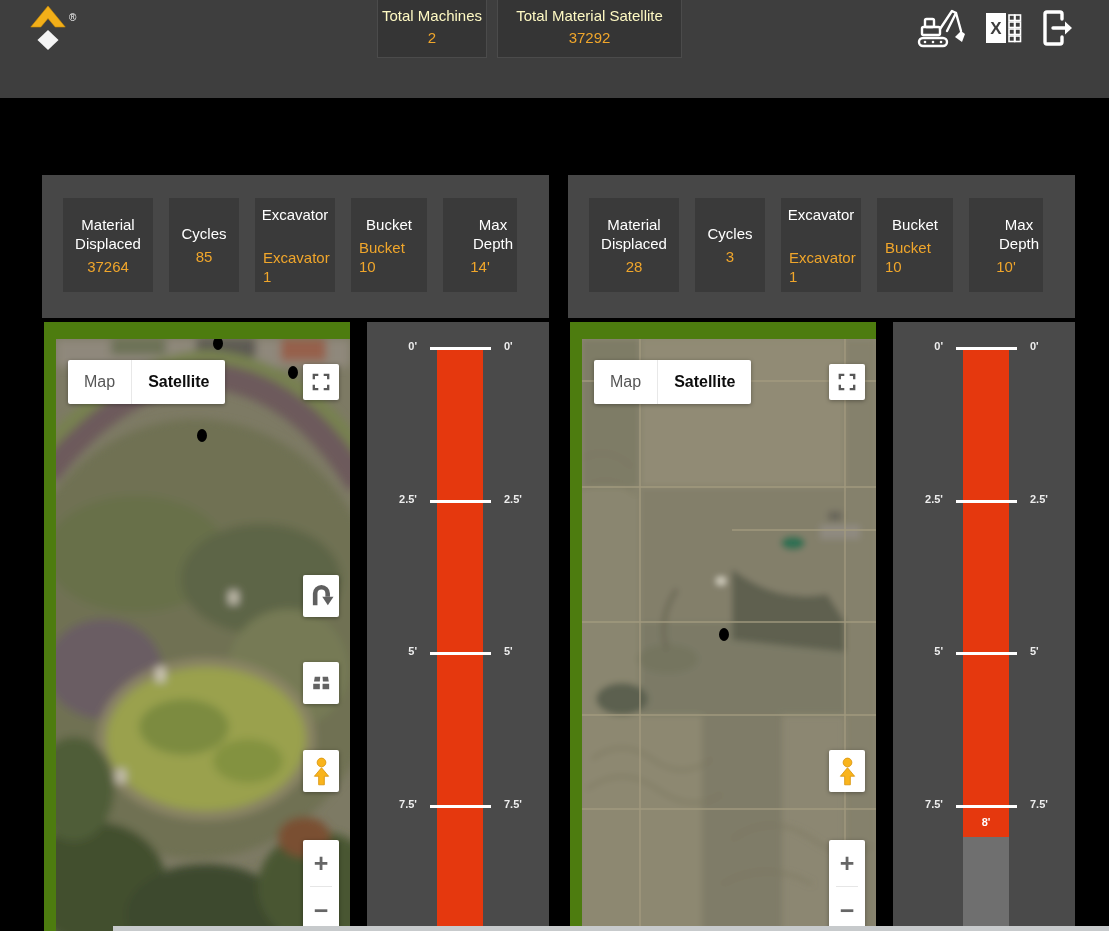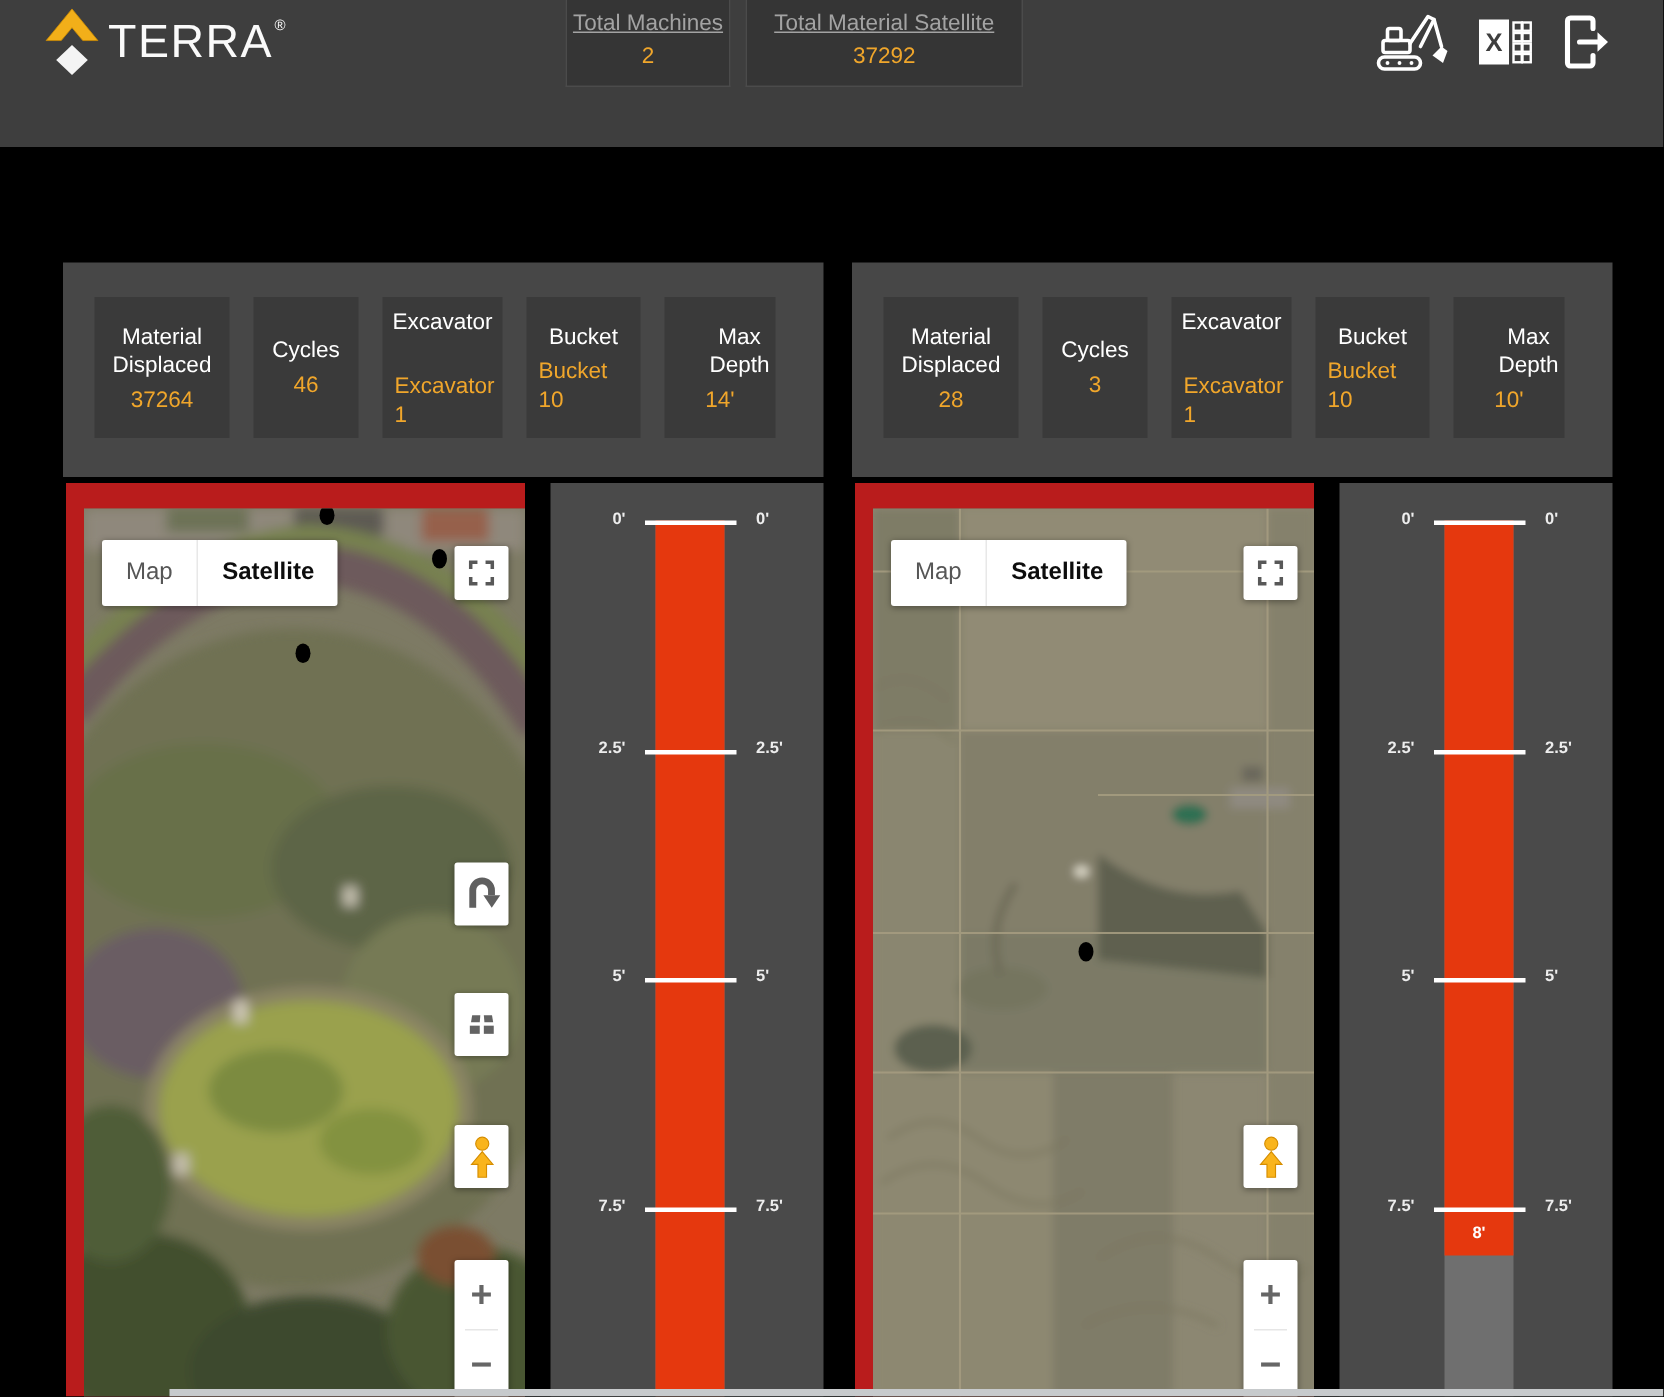--- a/index.html
+++ b/index.html
@@ -16,21 +16,21 @@
   .header{position:absolute;left:0;top:0;width:1109px;height:98px;background:var(--header-bg,#3e3e3e);}
   .logo{position:absolute;left:28px;top:5px;display:flex;align-items:flex-start;}
   .logo svg{width:40px;height:46px;}
   .logo-text{color:#fafafa;font-size:31px;font-weight:500;letter-spacing:1px;line-height:46px;margin-left:4px;}
   .logo-reg{color:#fafafa;font-size:10px;line-height:14px;margin-top:6px;margin-left:1px;}
 
   .hstat{position:absolute;top:0;background:#353535;border:1px solid #4b4b4b;border-top:none;
          height:58px;text-align:center;padding-top:6px;}
   .hstat-machines{left:377px;width:110px;}
   .hstat-material{left:497px;width:185px;}
-  .hstat-label{color:#a3a3a3;font-size:15px;line-height:20px;white-space:nowrap;text-decoration:underline;}
+  .hstat-label{color:#fef9c3;font-size:15px;line-height:20px;white-space:nowrap;}
   .hstat-value{color:var(--accent,#f0a62b);font-size:15px;line-height:20px;margin-top:2px;}
 
   .hicon{position:absolute;top:5px;height:46px;}
   .hicon-excavator{left:916px;width:50px;}
   .hicon-excel{left:984px;width:38px;}
   .hicon-logout{left:1036px;width:38px;}
   .hicon svg{width:100%;height:100%;}
 
   
   .stats-panel{position:absolute;top:175px;width:507px;height:143px;background:var(--panel-bg,#474747);
@@ -40,21 +40,21 @@
         justify-content:center;align-items:center;padding:4px 5px;}
   .tile-material{width:90px;} .tile-cycles{width:70px;} .tile-excavator{width:80px;gap:20px;}
   .tile-bucket{width:76px;} .tile-maxdepth{width:74px;}
   .tile-label{color:#fff;font-size:15px;line-height:19px;text-align:center;}
   .tile-value{color:var(--accent,#f0a62b);font-size:15px;line-height:19px;text-align:center;margin-top:4px;}
   .tile-excavator .tile-value{width:70px;text-align:left;align-self:flex-start;margin-left:3px;}
   .tile-bucket .tile-value{width:48px;text-align:left;align-self:flex-start;margin-left:3px;}
   .tile-maxdepth .tile-label{text-align:center;align-self:flex-start;margin-left:19px;width:52px;}
 
   
-  .map-panel{position:absolute;top:322px;width:306px;height:609px;background:#b91c1c;}
+  .map-panel{position:absolute;top:322px;width:306px;height:609px;background:#4d7c0f;}
   .mp-left{left:44px;} .mp-right{left:570px;}
   .map-view{position:absolute;left:12px;top:17px;width:294px;height:592px;overflow:hidden;background:#7d7a64;}
   .map-view > svg.map-img{position:absolute;left:0;top:0;width:100%;height:100%;}
 
   .gm-toggle{position:absolute;left:12px;top:21px;height:44px;display:flex;background:#fff;border-radius:2px;
              box-shadow:0 1px 4px rgba(0,0,0,.35);}
   .gm-btn{height:44px;line-height:44px;font-size:16px;padding:0 16px;}
   .gm-map{color:#565656;}
   .gm-sat{color:#0d0d0d;font-weight:bold;border-left:1px solid #e8e8e8;}
 
@@ -91,21 +91,20 @@
 <body>
 
 <div class="app">
 
   <header class="header">
     <div class="logo">
       <svg viewBox="0 0 40 48">
         <path d="M20 1 L38 23 H27.5 L20 14 L12.5 23 H2 Z" fill="#f2af19" stroke="#c98a06" stroke-width="0.6"></path>
         <path d="M20 26 L31 36.5 L20 47 L9 36.5 Z" fill="#f4f4f4"></path>
       </svg>
-      <span class="logo-text">TERRA</span>
       <span class="logo-reg">®</span>
     </div>
 
     <div class="hstat hstat-machines">
       <div class="hstat-label">Total Machines</div>
       <div class="hstat-value">2</div>
     </div>
     <div class="hstat hstat-material">
       <div class="hstat-label">Total Material Satellite</div>
       <div class="hstat-value">37292</div>
@@ -149,21 +148,21 @@
     </button>
   </header>
 
   <section class="stats-panel sp-left">
     <div class="tile tile-material">
       <div class="tile-label">Material Displaced</div>
       <div class="tile-value">37264</div>
     </div>
     <div class="tile tile-cycles">
       <div class="tile-label">Cycles</div>
-      <div class="tile-value">46</div>
+      <div class="tile-value">85</div>
     </div>
     <div class="tile tile-excavator">
       <div class="tile-label">Excavator</div>
       <div class="tile-value">Excavator 1</div>
     </div>
     <div class="tile tile-bucket">
       <div class="tile-label">Bucket</div>
       <div class="tile-value">Bucket 10</div>
     </div>
     <div class="tile tile-maxdepth">

